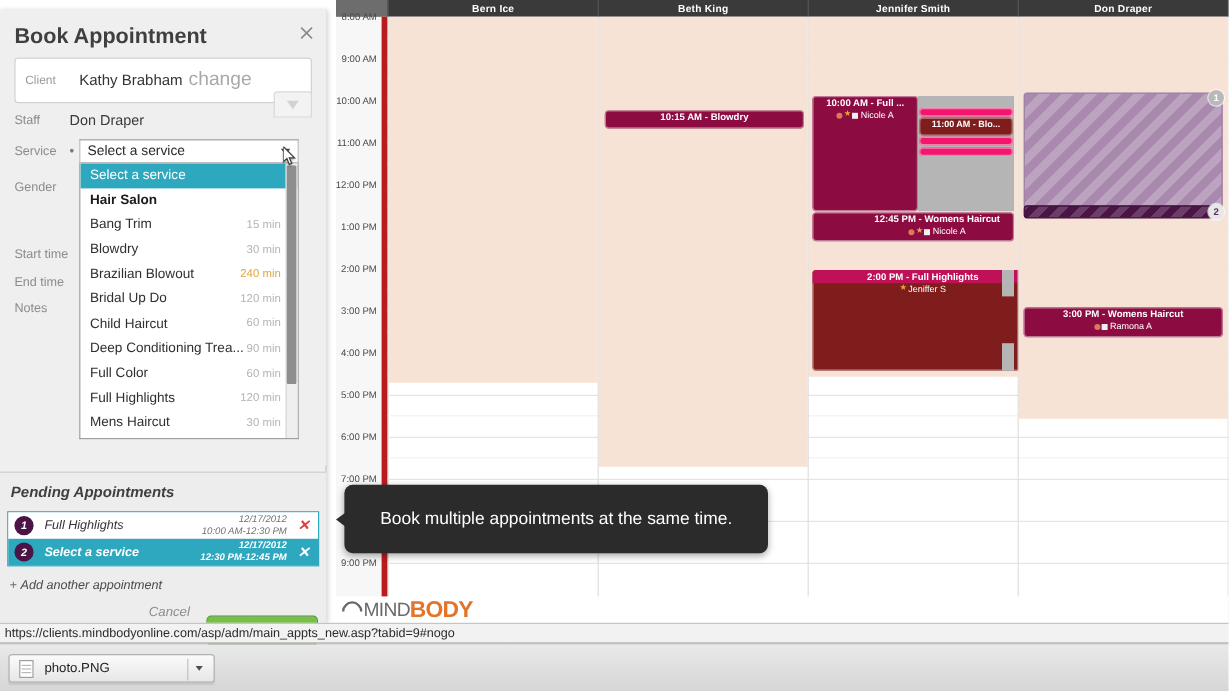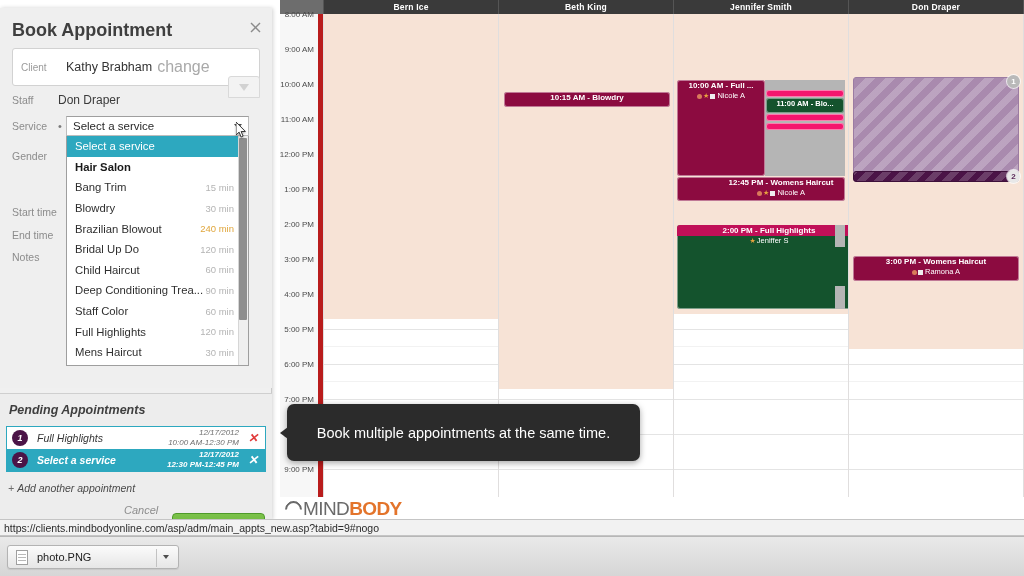--- a/index.html
+++ b/index.html
@@ -46,21 +46,21 @@
     font-size:8px; color:#fff; line-height:10px; text-align:center;
     box-shadow: 0 0 0 1px rgba(255,255,255,.45) inset;
   }
   .appt .a-title { font-weight:bold; font-size:8px; padding-top:1px; white-space:nowrap; overflow:hidden; }
   .appt .a-sub { font-size:7.5px; white-space:nowrap; overflow:hidden; }
   .dot { display:inline-block; width:5px; height:5px; border-radius:50%; vertical-align:middle; margin-right:1px;}
   .sq { display:inline-block; width:5px; height:5px; vertical-align:middle; margin-right:2px; background:#efefef;}
   .star { font-size:7px; color:#e8a33d; vertical-align:middle; margin-right:1px;}
 
   .appt.dark   { background:#8c0b40; }
-  .appt.bright { background:#14532d; }
+  .appt.bright { background:#7f1d1d; }
   .appt.bar    { background:#f4166e; }
   .grey-tab { position:absolute; width:10px; background:#b5b5b5; }
 
   .pending-block {
     position:absolute; border-radius:3px;
     background-color:#a98aae;
     background-image: repeating-linear-gradient(-45deg,
       rgba(255,255,255,.22) 0px, rgba(255,255,255,.22) 7px,
       rgba(0,0,0,0) 7px, rgba(0,0,0,0) 14px);
     border:1px solid #9b7ba2;
@@ -77,21 +77,21 @@
   
   #brandstrip {
     position:absolute; left:280px; top:497px; width:744px; height:23px; background:#fff;
   }
   .mb-logo { position:absolute; left:5px; top:1px; display:flex; align-items:center; }
   .mb-arc {
     width:17px; height:17px; border:2.5px solid #6a6a6a; border-radius:50%;
     border-bottom-color:transparent; border-right-color:transparent;
     transform:rotate(45deg); margin-right:1px;
   }
-  .mb-mind { font-size:19px; color:#6a6a6a; letter-spacing:-0.6px; font-weight:400; }
+  .mb-mind { font-size:16px; color:#6a6a6a; letter-spacing:-0.6px; font-weight:400; }
   .mb-body { font-size:19px; color:#e3742b; letter-spacing:-0.6px; font-weight:bold; }
 
   
   #panel {
     position:absolute; left:0; top:8px; width:272px; height:512px;
     background:#f0f0f0; border-right:1px solid #c9c9c9;
     box-shadow: 1px 0 4px rgba(0,0,0,.18);
   }
   #panel-top { position:absolute; left:0; top:0; width:272px; height:380px; background:#efefef;}
   .panel-title { position:absolute; left:12px; top:12px; font-size:18px; font-weight:bold; color:#3f3f3f; }
@@ -448,21 +448,21 @@
         </div>
         <div class="dd-item">
           <span>Child Haircut</span>
           <span class="dd-dur">60 min</span>
         </div>
         <div class="dd-item">
           <span>Deep Conditioning Trea...</span>
           <span class="dd-dur">90 min</span>
         </div>
         <div class="dd-item">
-          <span>Staff Color</span>
+          <span>Full Color</span>
           <span class="dd-dur">60 min</span>
         </div>
         <div class="dd-item">
           <span>Full Highlights</span>
           <span class="dd-dur">120 min</span>
         </div>
         <div class="dd-item">
           <span>Mens Haircut</span>
           <span class="dd-dur">30 min</span>
         </div>

